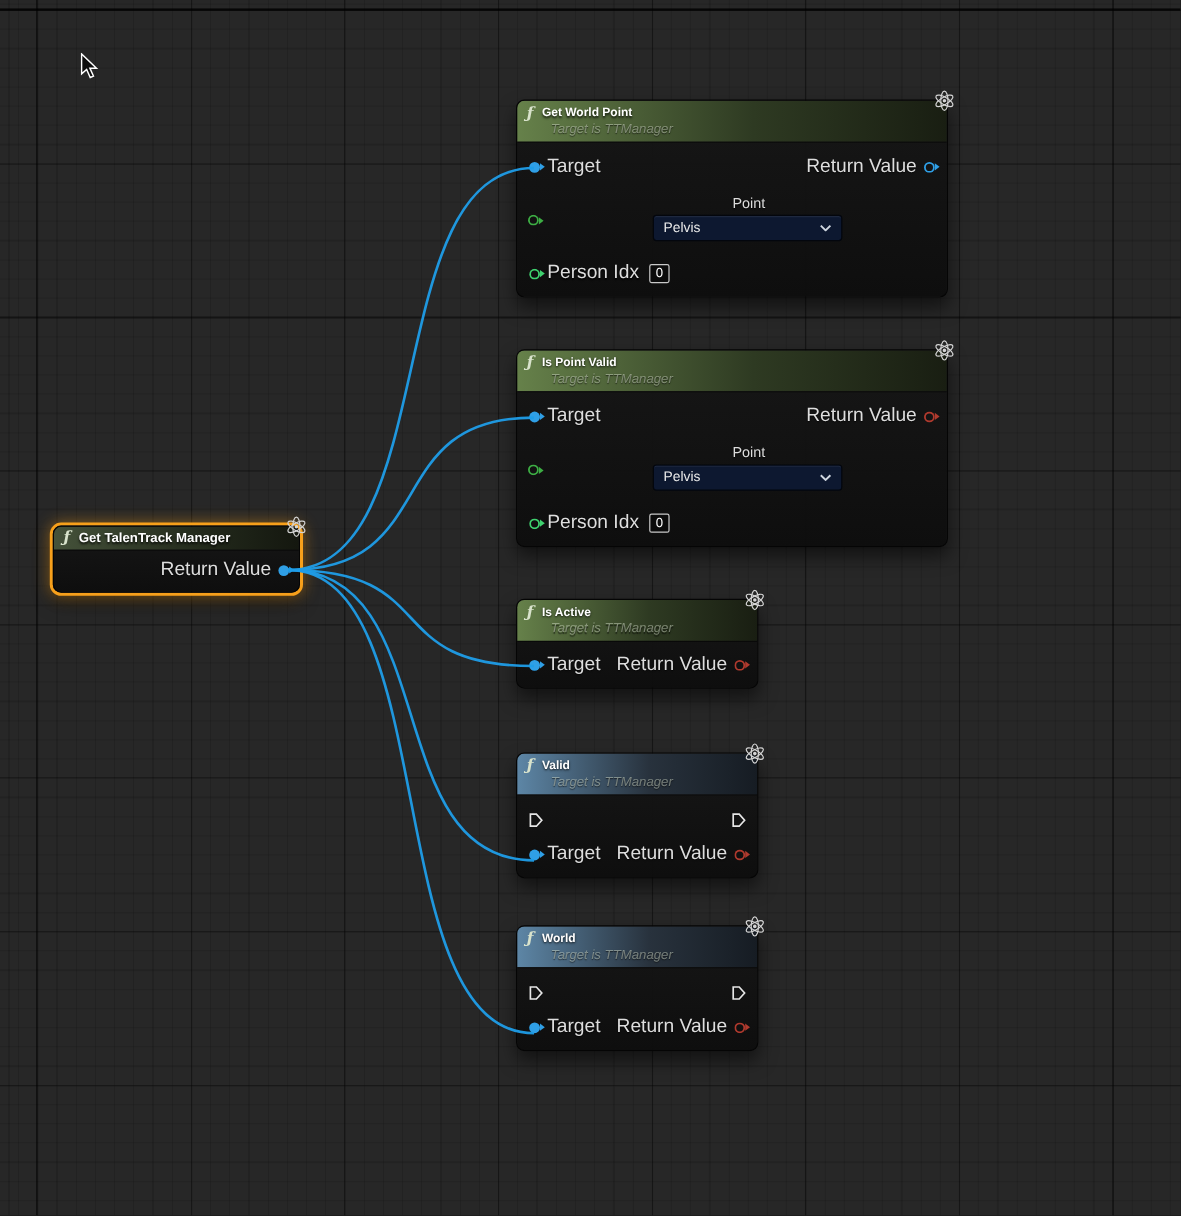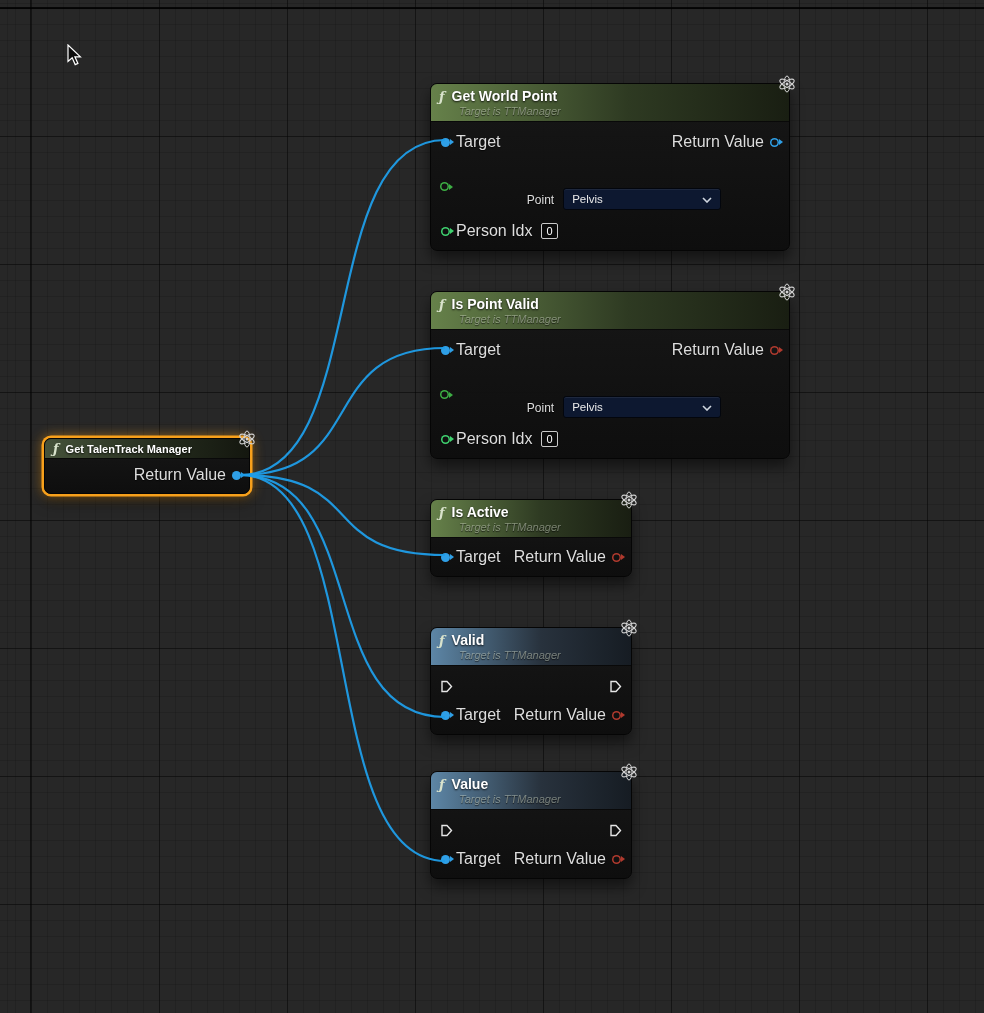--- a/index.html
+++ b/index.html
@@ -26,21 +26,21 @@
   }
   .node.selected{
     box-shadow:0 0 0 2.5px var(--selection),0 0 12px 3px rgba(247,160,27,.45),0 8px 14px rgba(0,0,0,.5);
   }
   .header{border-radius:6px 6px 0 0;padding:4px 8px 4px 8px;border-bottom:1px solid #090909;}
   .header.green{background:linear-gradient(to right,#66814a,#2e3a22 55%,#191e12);}
   .header.blue{background:linear-gradient(to right,#5d86a6,#28323d 55%,#161c23);}
   .header.olive{background:linear-gradient(to right,#45523a,#232a1c 60%,#14170f);padding:3px 8px;}
   .title-row{display:flex;align-items:center;gap:7px;}
   .fx{font-family:"DejaVu Serif",serif;font-style:italic;font-weight:bold;color:#d9e3cc;font-size:13px;line-height:1;}
-  .title{font-weight:bold;font-size:14px;color:#ffffff;text-shadow:0 1px 2px rgba(0,0,0,.85);white-space:nowrap;}
+  .title{font-weight:bold;font-size:10px;color:#ffffff;text-shadow:0 1px 2px rgba(0,0,0,.85);white-space:nowrap;}
   .subtitle{font-style:italic;font-size:11px;color:rgba(226,236,216,.45);margin:1px 0 0 20px;text-shadow:0 1px 1px rgba(0,0,0,.6);white-space:nowrap;}
 
   .body{padding:4px 0 4px 0;}
   .row{display:flex;align-items:center;justify-content:space-between;height:32px;padding:0 10px;}
   .row.h28{height:28px;}
   .row.h30{height:30px;}
   .row.end{justify-content:flex-end;}
   .pg{display:flex;align-items:center;gap:6px;min-width:0;}
   .pin-label{font-size:16px;color:#dddddd;text-shadow:0 1px 1px rgba(0,0,0,.7);white-space:nowrap;}
 
@@ -49,21 +49,21 @@
     border-left:4px solid var(--pc);border-top:3px solid transparent;border-bottom:3px solid transparent;}
   .pin.hollow{box-shadow:inset 0 0 0 1.5px var(--pc);}
   .pin.filled{background:var(--pc);}
   .c-obj{--pc:var(--pin-object);} .c-bool{--pc:var(--pin-bool);}
   .c-enum{--pc:var(--pin-enum);} .c-int{--pc:var(--pin-int);}
 
   .exec-row{display:flex;align-items:center;justify-content:space-between;height:28px;padding:0 9px;}
   .exec-pin svg{display:block;}
   .exec-pin path{stroke:var(--pin-exec);fill:none;stroke-width:1.4;}
 
-  .point-row{position:relative;height:52px;padding:0 10px 0 27px;display:flex;flex-direction:row;justify-content:center;align-items:flex-end;}
+  .point-row{position:relative;height:52px;padding:0 10px 0 27px;display:flex;flex-direction:column;justify-content:center;align-items:center;}
   .point-row .pin{position:absolute;left:9px;top:24px;}
   .point-label{font-size:12px;color:#dddddd;margin:0 0 3px 11px;text-shadow:0 1px 1px rgba(0,0,0,.7);}
   .select{display:flex;align-items:center;justify-content:space-between;width:158px;height:22px;
     margin-left:9px;background:#0d1830;border:1px solid #03060d;border-radius:3px;padding:0 8px;
     color:#eaeaea;font-size:11.5px;box-shadow:inset 0 1px 0 rgba(255,255,255,.07);cursor:default;}
   .chev{flex:none;margin-left:8px;}
   .chev path{stroke:#cfd6df;fill:none;stroke-width:1.6;}
 
   .person-row{display:flex;align-items:center;height:30px;padding:0 10px;margin-top:6px;gap:6px;}
   .mini-input{min-width:12px;height:16px;line-height:14px;padding:0 4px;border:1px solid #c9c9c9;border-radius:2px;
@@ -256,21 +256,21 @@
       <svg width="18" height="18" viewBox="0 0 18 18">
         <ellipse cx="9" cy="9" rx="8" ry="3" transform="rotate(30 9 9)"></ellipse>
         <ellipse cx="9" cy="9" rx="8" ry="3" transform="rotate(-30 9 9)"></ellipse>
         <ellipse cx="9" cy="9" rx="8" ry="3" transform="rotate(90 9 9)"></ellipse>
         <circle cx="9" cy="9" r="1.5"></circle>
       </svg>
     </div>
     <div class="header blue">
       <div class="title-row">
         <span class="fx">ƒ</span>
-        <span class="title">Value</span>
+        <span class="title">World</span>
       </div>
       <div class="subtitle">Target is TTManager</div>
     </div>
     <div class="body" style="padding-top:6px;">
       <div class="exec-row">
         <span class="exec-pin">
           <svg width="13" height="13" viewBox="0 0 13 13">
               <path d="M2,1.5 L7,1.5 L11.5,6.5 L7,11.5 L2,11.5 Z"></path>
             </svg>
         </span>

